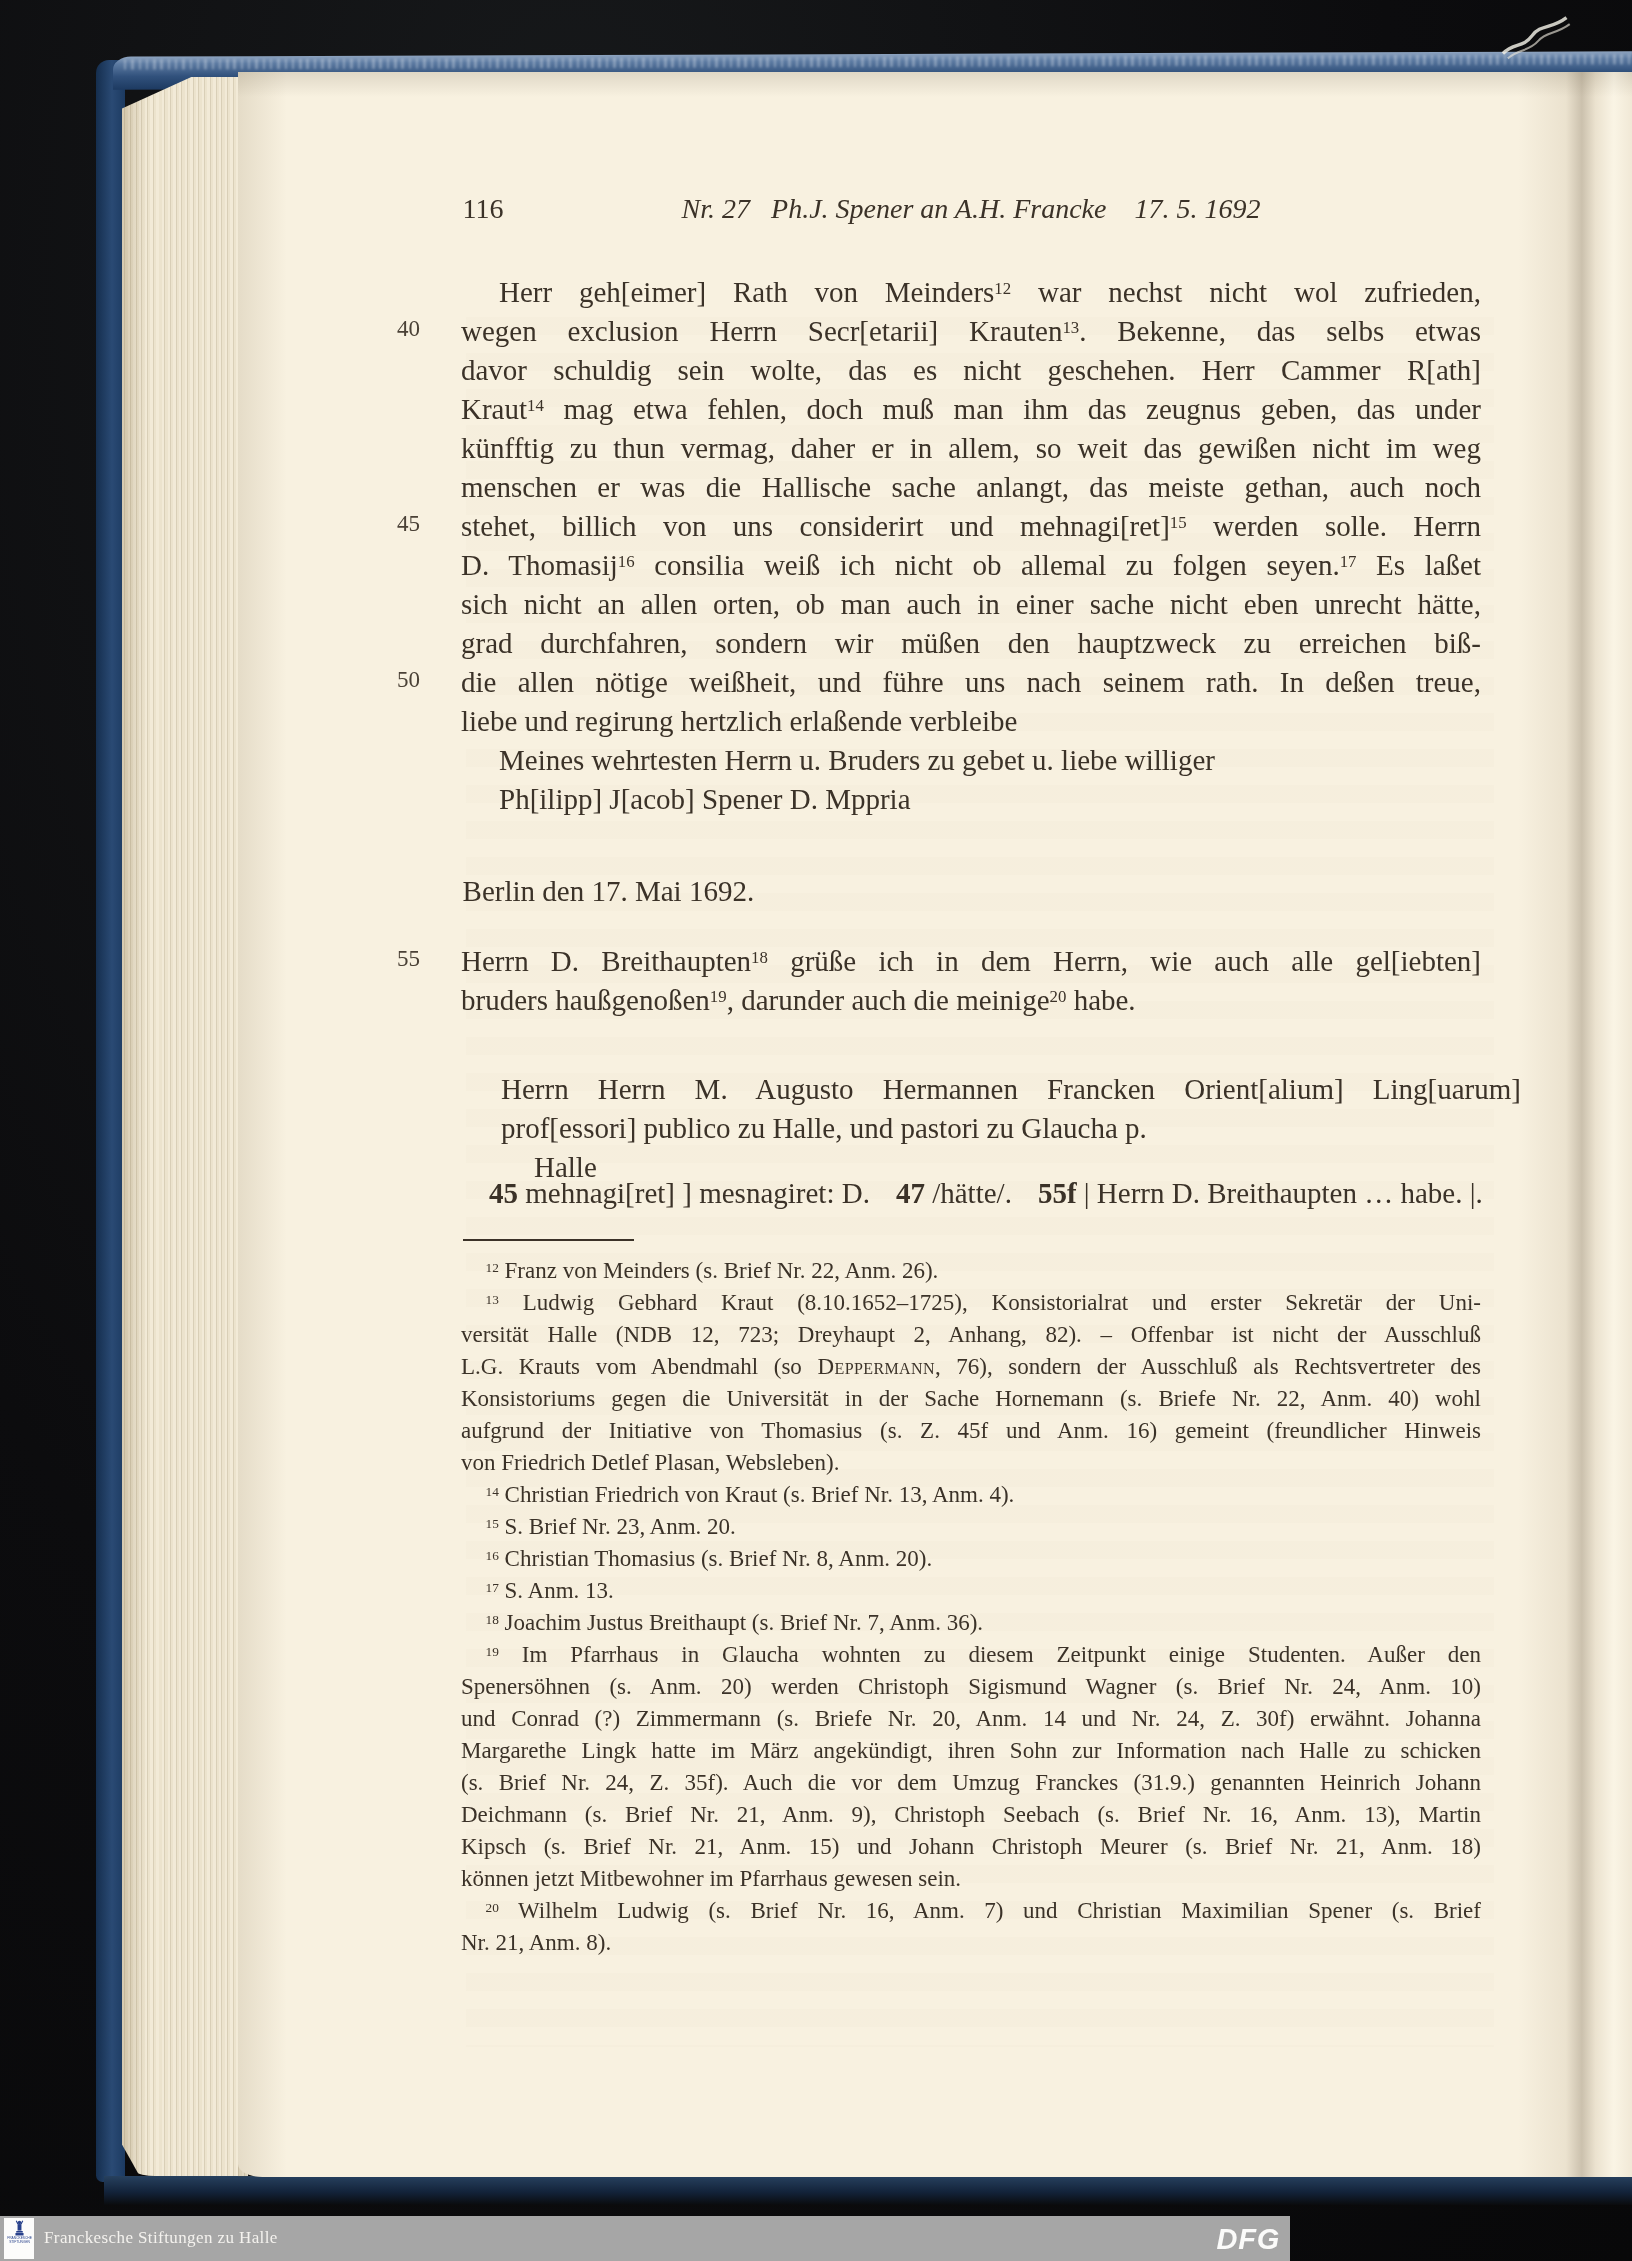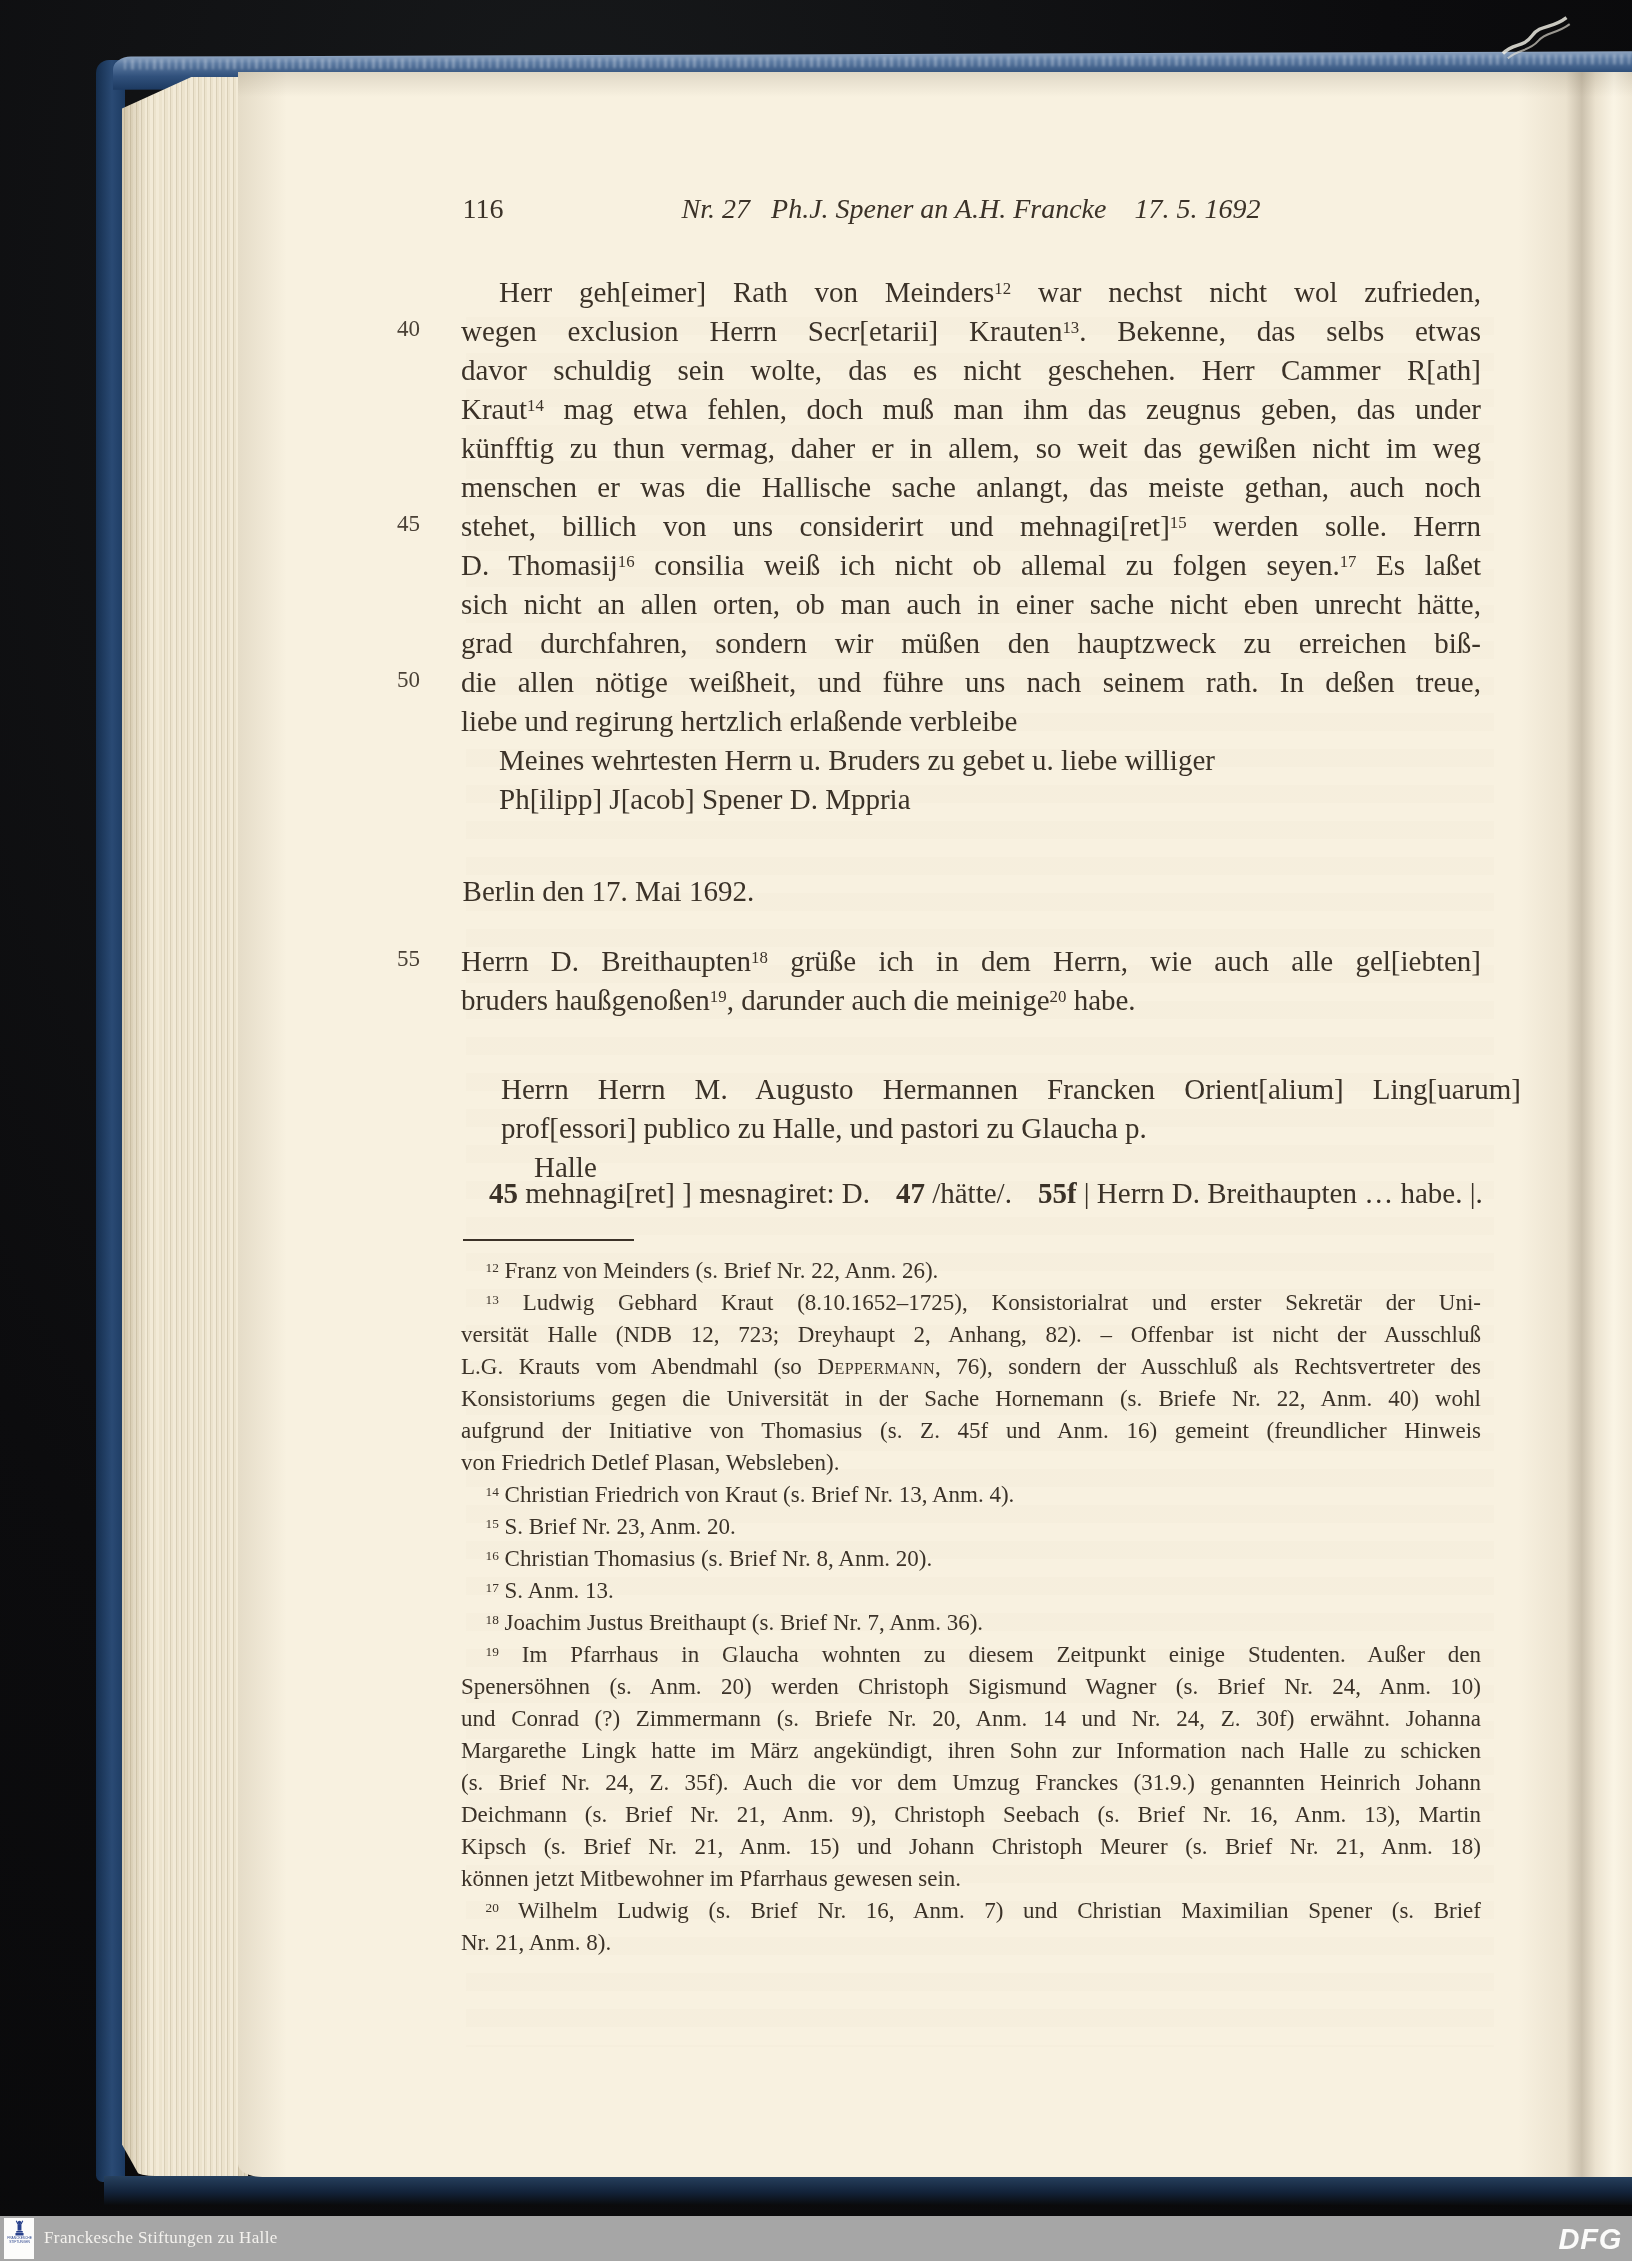--- a/index.html
+++ b/index.html
@@ -53,21 +53,21 @@
   #date-line{position:absolute;left:1.6px;top:803px;font-size:29px;}
   #ps-block{position:absolute;left:0;top:870px;width:100%;}
   #addr-block{position:absolute;left:0;top:998px;width:100%;margin-left:40px;}
   #addr-block .ind{padding-left:33px;}
   #apparatus{position:absolute;left:0;top:1102px;width:100%;font-size:24.5px;line-height:33px;margin-left:28px;}
   #fn-rule{position:absolute;left:1.6px;top:1167px;width:171px;height:2.4px;background:#3b3228;}
   #footnotes{position:absolute;left:0;top:1183px;width:100%;}
   #footnotes .line{font-size:23px;line-height:32px;}
   #footnotes .ind{padding-left:24.5px;}
   
-  .footer-bar{position:absolute;left:0;top:2216px;width:1632px;height:45px;background:#a6a6a6;z-index:5;}
+  .footer-bar{position:absolute;left:0;top:2216px;width:1290px;height:45px;background:#a6a6a6;z-index:5;}
   .fs-logo-box{position:absolute;left:4.1px;top:1.6px;width:30px;height:41px;background:#fcfcfb;
     display:flex;flex-direction:column;align-items:center;padding-top:2.4px;box-sizing:border-box;}
   .fs-caption{font-family:"Liberation Sans",sans-serif;color:#27408b;font-size:6.5px;line-height:1.15;
     text-align:center;transform:scale(.5);transform-origin:center top;white-space:nowrap;}
   .fs-text{position:absolute;left:44px;top:12.2px;color:#f4f2ee;font-size:17px;letter-spacing:0.4px;}
   .dfg{position:absolute;right:9.8px;top:6.5px;font-family:"Liberation Sans",sans-serif;
     font-weight:bold;font-style:italic;font-size:29px;letter-spacing:0.8px;color:#fbfbfa;}
 </style>
 </head>
 <body>

